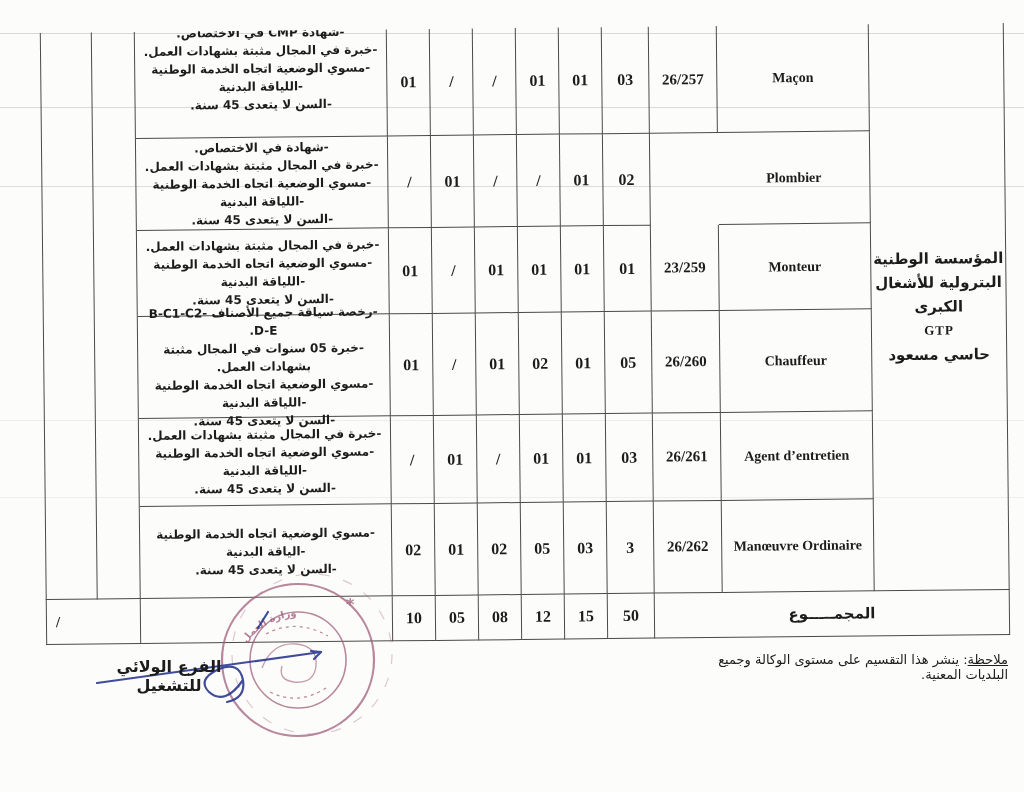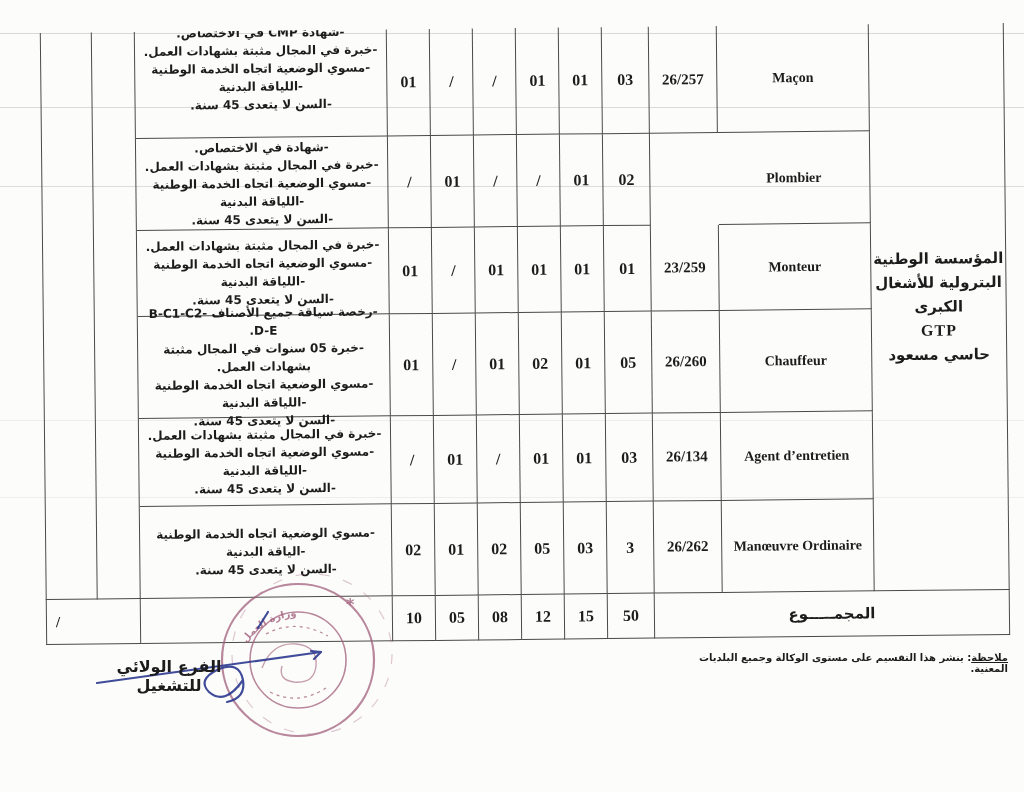--- a/index.html
+++ b/index.html
@@ -36,36 +36,36 @@
     direction:rtl;text-align:center;
     font-size:12px;font-weight:bold;line-height:18px;
     padding:2px 6px;
   }
   .req-clip{justify-content:flex-start;overflow:hidden;}
   .req-clip .rl:first-child{margin-top:-9px;}
   .num{font-family:"Liberation Serif","DejaVu Serif",serif;font-weight:bold;font-size:16px;}
   .ref{font-family:"Liberation Serif","DejaVu Serif",serif;font-weight:bold;font-size:15px;}
   .job{font-family:"Liberation Serif","DejaVu Serif",serif;font-weight:bold;font-size:14px;text-align:center;}
   .orgcell{flex-direction:column;direction:rtl;font-weight:bold;font-size:15px;line-height:24px;text-align:center;}
-  .org-gtp{font-family:"Liberation Serif","DejaVu Serif",serif;font-size:16px;letter-spacing:1px;direction:ltr;text-align:center;}
+  .org-gtp{font-family:"Liberation Serif","DejaVu Serif",serif;font-size:13px;letter-spacing:1px;direction:ltr;text-align:center;}
   .totlabel{direction:rtl;font-weight:bold;font-size:15px;}
   .slashcell{justify-content:flex-start;padding-left:9px;font-family:"Liberation Serif",serif;font-weight:bold;font-size:15px;}
 
   
   .branch{
     position:absolute;left:84px;top:657px;width:170px;
     direction:rtl;text-align:center;
     font-weight:bold;font-size:16px;
   }
   .notes{
     position:absolute;right:16px;top:652px;width:330px;
     direction:rtl;text-align:right;
   }
   .note1{font-weight:bold;font-size:12.5px;margin-bottom:3px;}
-  .note2{font-weight:bold;font-size:10px;}
+  .note2{font-weight:normal;font-size:13px;}
   .note2 .nlabel{text-decoration:underline;}
 
   .stamp-svg{position:absolute;left:200px;top:572px;pointer-events:none;}
   .sig-svg{position:absolute;left:75px;top:588px;pointer-events:none;}
 </style>
 </head>
 <body>
 
 <div class="page">
 
@@ -147,21 +147,21 @@
       <div class="rl">-مسوي الوضعية اتجاه الخدمة الوطنية</div>
       <div class="rl">-اللياقة البدنية</div>
       <div class="rl">-السن لا يتعدى 45 سنة.</div>
     </div>
     <div class="cell num" style="grid-area:5/4/6/5">/</div>
     <div class="cell num" style="grid-area:5/5/6/6">01</div>
     <div class="cell num" style="grid-area:5/6/6/7">/</div>
     <div class="cell num" style="grid-area:5/7/6/8">01</div>
     <div class="cell num" style="grid-area:5/8/6/9">01</div>
     <div class="cell num" style="grid-area:5/9/6/10">03</div>
-    <div class="cell ref" style="grid-area:5/10/6/11">26/134</div>
+    <div class="cell ref" style="grid-area:5/10/6/11">26/261</div>
     <div class="cell job" style="grid-area:5/11/6/12">Agent d’entretien</div>
 
     <div class="cell req" style="grid-area:6/3/7/4">
       <div class="rl">-مسوي الوضعية اتجاه الخدمة الوطنية</div>
       <div class="rl">-الياقة البدنية</div>
       <div class="rl">-السن لا يتعدى 45 سنة.</div>
     </div>
     <div class="cell num" style="grid-area:6/4/7/5">02</div>
     <div class="cell num" style="grid-area:6/5/7/6">01</div>
     <div class="cell num" style="grid-area:6/6/7/7">02</div>

